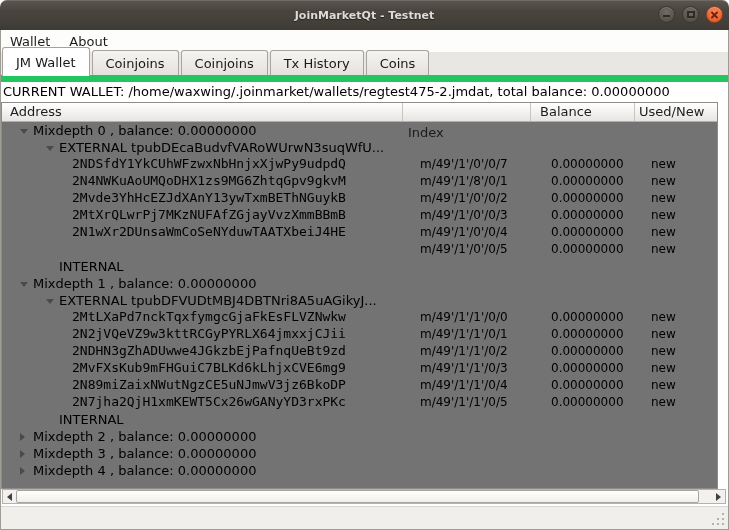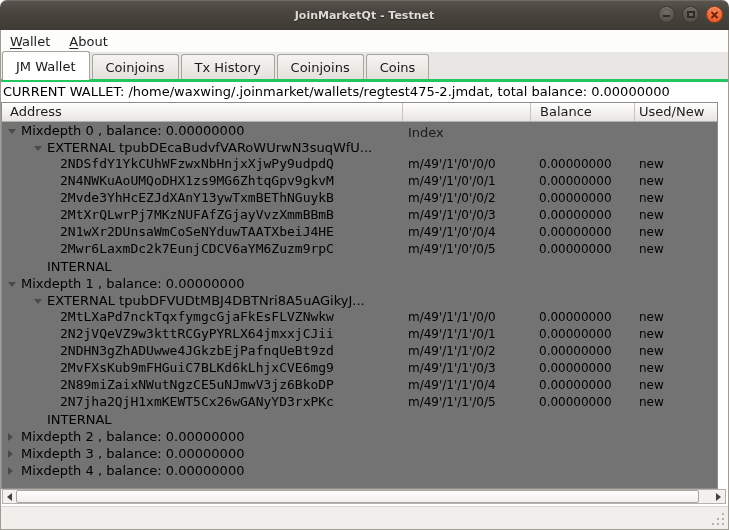--- a/index.html
+++ b/index.html
@@ -48,21 +48,21 @@
   
   .menubar{
     position:absolute;left:1px;right:1px;top:30px;height:22px;background:#fdfdfc;
     display:flex;align-items:center;padding-left:9px;gap:19px;font-size:13px;color:#1d1d1d;
   }
   .menu-item{cursor:default;}
   .menu-item .mn{text-decoration:underline;text-underline-offset:2px;}
   
   .tabbar{
     position:absolute;left:1px;right:1px;top:52px;height:30px;background:#e9e7e3;
-    border-bottom:3px solid #22c55e;display:flex;align-items:flex-end;padding-left:1px;
+    border-bottom:7px solid #22c55e;display:flex;align-items:flex-end;padding-left:1px;
   }
   .tab{
     font-size:13px;color:#191919;display:flex;align-items:center;justify-content:center;
     padding:0 13px;border:1px solid #a8a49e;border-bottom:none;border-radius:3px 3px 0 0;
     height:25px;background:linear-gradient(180deg,#f6f4f2,#e4e1dd);margin-right:2px;white-space:nowrap;
   }
   .tab.active{
     height:29px;background:var(--c-tab-active,#ffffff);margin-bottom:-1px;z-index:2;
     border-color:#a5a19b;
   }
@@ -76,21 +76,21 @@
     position:absolute;left:1px;top:102px;width:717px;height:387px;
     background:#737373;border:1px solid #8f8b86;
   }
   .tree-header{
     position:relative;height:19px;border-bottom:1px solid #b3afaa;
     background:linear-gradient(180deg,#ffffff,#f3f1ef 55%,#e7e5e2);
     font-size:13px;color:#1c1c1c;
   }
   .hcell{position:absolute;top:0;line-height:18px;white-space:nowrap;}
   .hsep{position:absolute;top:0;bottom:0;width:1px;background:#c7c4bf;}
-  .tree-body{position:relative;}
+  .tree-body{position:relative;margin-left:12px;}
   .trow{position:relative;height:17px;}
   .cell{position:absolute;top:0;line-height:17px;white-space:nowrap;color:#000;}
   .lbl.sans{font-size:13px;}
   .lbl.mono{font-family:"DejaVu Sans Mono", monospace;font-size:13px;line-height:16px;}
   .datacell{font-size:12px;}
   .tri{position:absolute;width:0;height:0;}
   .tri.down{top:7px;border-left:4px solid transparent;border-right:4px solid transparent;border-top:5px solid #4a4a4a;}
   .tri.right{top:5px;border-top:4px solid transparent;border-bottom:4px solid transparent;border-left:5px solid #4a4a4a;}
   
   .hscroll{
@@ -143,22 +143,22 @@
   </div>
 
   <div class="menubar">
     <span class="menu-item"><span class="mn">W</span><span>allet</span></span>
     <span class="menu-item"><span class="mn">A</span><span>bout</span></span>
   </div>
 
   <div class="tabbar">
       <div class="tab active">JM Wallet</div>
       <div class="tab">Coinjoins</div>
+      <div class="tab">Coinjoins</div>
       <div class="tab">Tx History</div>
-      <div class="tab">Coinjoins</div>
       <div class="tab">Coins</div>
     </div>
 
   <div class="wallet-line">CURRENT WALLET: /home/waxwing/.joinmarket/wallets/regtest475-2.jmdat, total balance: 0.00000000</div>
 
   <div class="tree">
     <div class="tree-header">
         <span class="hcell" style="left: 8px;">Address</span>
         <span class="hcell" style="left: 406px; margin-top: 21px;">Index</span>
         <span class="hcell" style="left: 538px;">Balance</span>
@@ -171,27 +171,27 @@
         <div class="trow">
           <span class="tri down" style="left: 6px;"></span>
           <span class="cell lbl sans" style="left: 19px;">Mixdepth 0 , balance: 0.00000000</span>
         </div>
         <div class="trow">
           <span class="tri down" style="left: 32px;"></span>
           <span class="cell lbl sans" style="left: 45px;">EXTERNAL tpubDEcaBudvfVARoWUrwN3suqWfU...</span>
         </div>
         <div class="trow">
           <span class="cell lbl mono" style="left: 58px;">2NDSfdY1YkCUhWFzwxNbHnjxXjwPy9udpdQ</span>
-          <span class="cell datacell" style="left: 406px;">m/49'/1'/0'/0/0</span>
+          <span class="cell datacell" style="left: 406px;">m/49'/1'/0'/0/7</span>
           <span class="cell datacell" style="left: 537px;">0.00000000</span>
           <span class="cell datacell" style="left: 637px;">new</span>
         </div>
         <div class="trow">
           <span class="cell lbl mono" style="left: 58px;">2N4NWKuAoUMQoDHX1zs9MG6ZhtqGpv9gkvM</span>
-          <span class="cell datacell" style="left: 406px;">m/49'/1'/0'/0/1</span>
+          <span class="cell datacell" style="left: 406px;">m/49'/1'/8'/0/1</span>
           <span class="cell datacell" style="left: 537px;">0.00000000</span>
           <span class="cell datacell" style="left: 637px;">new</span>
         </div>
         <div class="trow">
           <span class="cell lbl mono" style="left: 58px;">2Mvde3YhHcEZJdXAnY13ywTxmBEThNGuykB</span>
           <span class="cell datacell" style="left: 406px;">m/49'/1'/0'/0/2</span>
           <span class="cell datacell" style="left: 537px;">0.00000000</span>
           <span class="cell datacell" style="left: 637px;">new</span>
         </div>
         <div class="trow">
@@ -200,21 +200,20 @@
           <span class="cell datacell" style="left: 537px;">0.00000000</span>
           <span class="cell datacell" style="left: 637px;">new</span>
         </div>
         <div class="trow">
           <span class="cell lbl mono" style="left: 58px;">2N1wXr2DUnsaWmCoSeNYduwTAATXbeiJ4HE</span>
           <span class="cell datacell" style="left: 406px; text-align: right;">m/49'/1'/0'/0/4</span>
           <span class="cell datacell" style="left: 537px;">0.00000000</span>
           <span class="cell datacell" style="left: 637px;">new</span>
         </div>
         <div class="trow">
-          <span class="cell lbl mono" style="left: 58px;">2Mwr6LaxmDc2k7EunjCDCV6aYM6Zuzm9rpC</span>
           <span class="cell datacell" style="left: 406px;">m/49'/1'/0'/0/5</span>
           <span class="cell datacell" style="left: 537px;">0.00000000</span>
           <span class="cell datacell" style="left: 637px;">new</span>
         </div>
         <div class="trow">
           <span class="cell lbl sans" style="left: 45px;">INTERNAL</span>
         </div>
         <div class="trow">
           <span class="tri down" style="left: 6px;"></span>
           <span class="cell lbl sans" style="left: 19px;">Mixdepth 1 , balance: 0.00000000</span>

